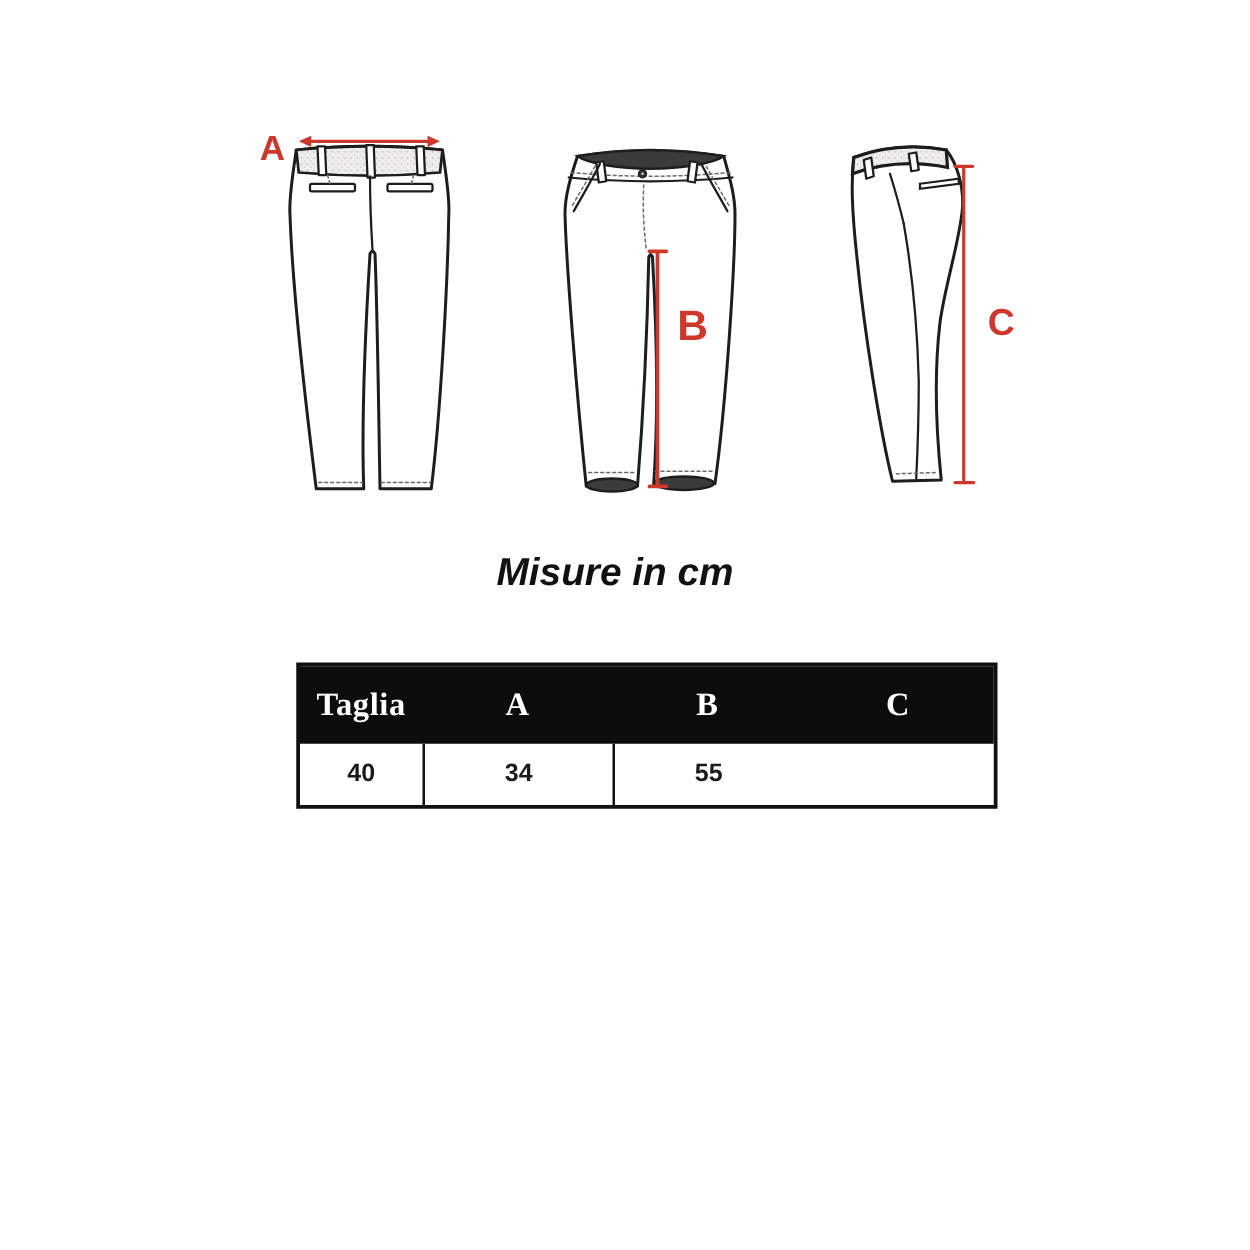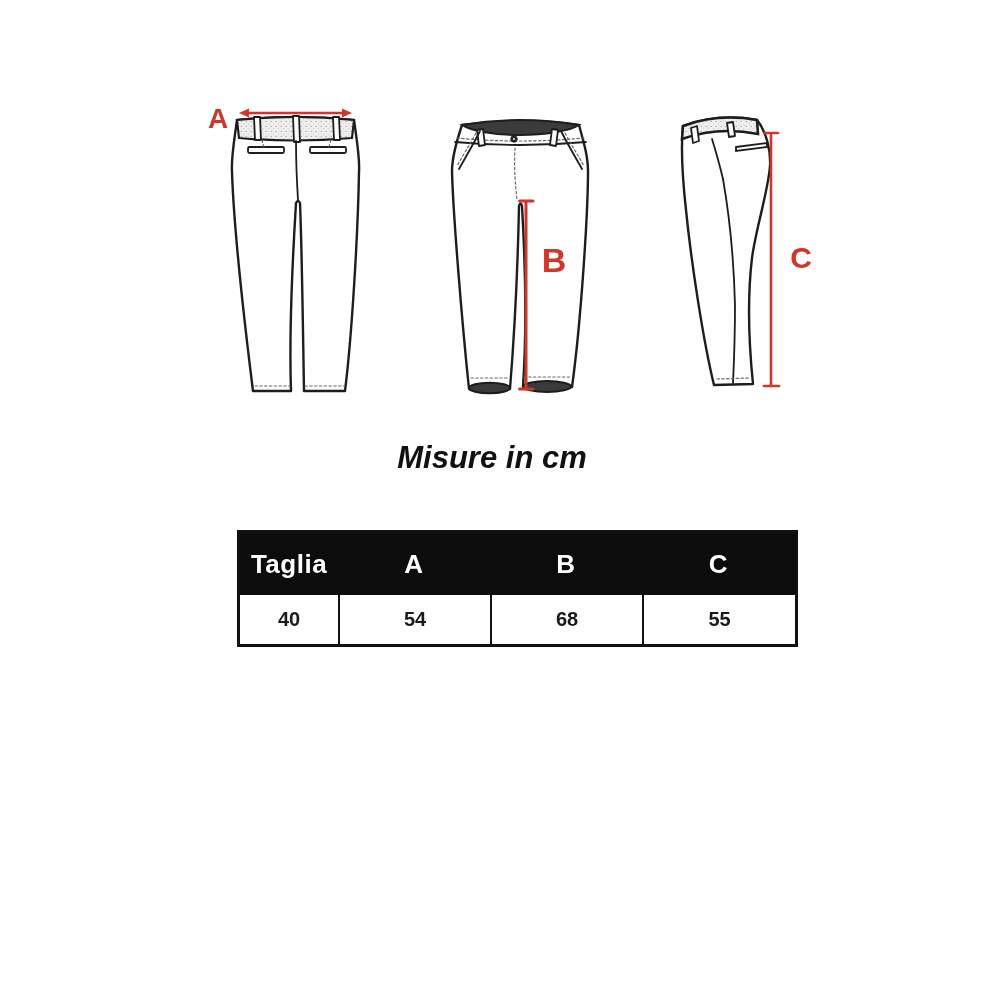--- a/index.html
+++ b/index.html
@@ -22,21 +22,21 @@
     position:absolute;left:0;top:440px;width:984px;height:36px;line-height:36px;
     text-align:center;font-size:31px;font-weight:bold;color:#111;font-style:italic;
   }
   .size-table{
     position:absolute;left:237px;top:530px;border:3px solid #111;background:#fff;
   }
   .thead,.trow{display:grid;grid-template-columns:98px 152px 152px 153px;}
   .thead{background:#0c0c0c;height:62px;}
   .thead .th{
     display:flex;align-items:center;justify-content:center;
-    color:#ffffff;font-weight:bold;font-size:26px;letter-spacing:0.5px;
+    color:#ffffff;font-weight:bold;font-size:26px;letter-spacing:0.5px;font-family:Liberation Serif, serif;
   }
   .trow{height:49px;}
   .trow .td{
     display:flex;align-items:center;justify-content:center;
     color:#1a1a1a;font-weight:bold;font-size:20px;
   }
   .trow .td + .td{border-left:2px solid #111;}
 </style>
 </head>
 <body>
@@ -151,19 +151,18 @@
 
   <div class="size-table">
     <div class="thead">
       <div class="th">Taglia</div>
       <div class="th">A</div>
       <div class="th">B</div>
       <div class="th">C</div>
     </div>
     <div class="trow">
       <div class="td">40</div>
-      <div class="td">54</div>
-      <div class="td">68</div>
+      <div class="td">34</div>
       <div class="td">55</div>
     </div>
   </div>
 
 </div>
 
 </body></html>

